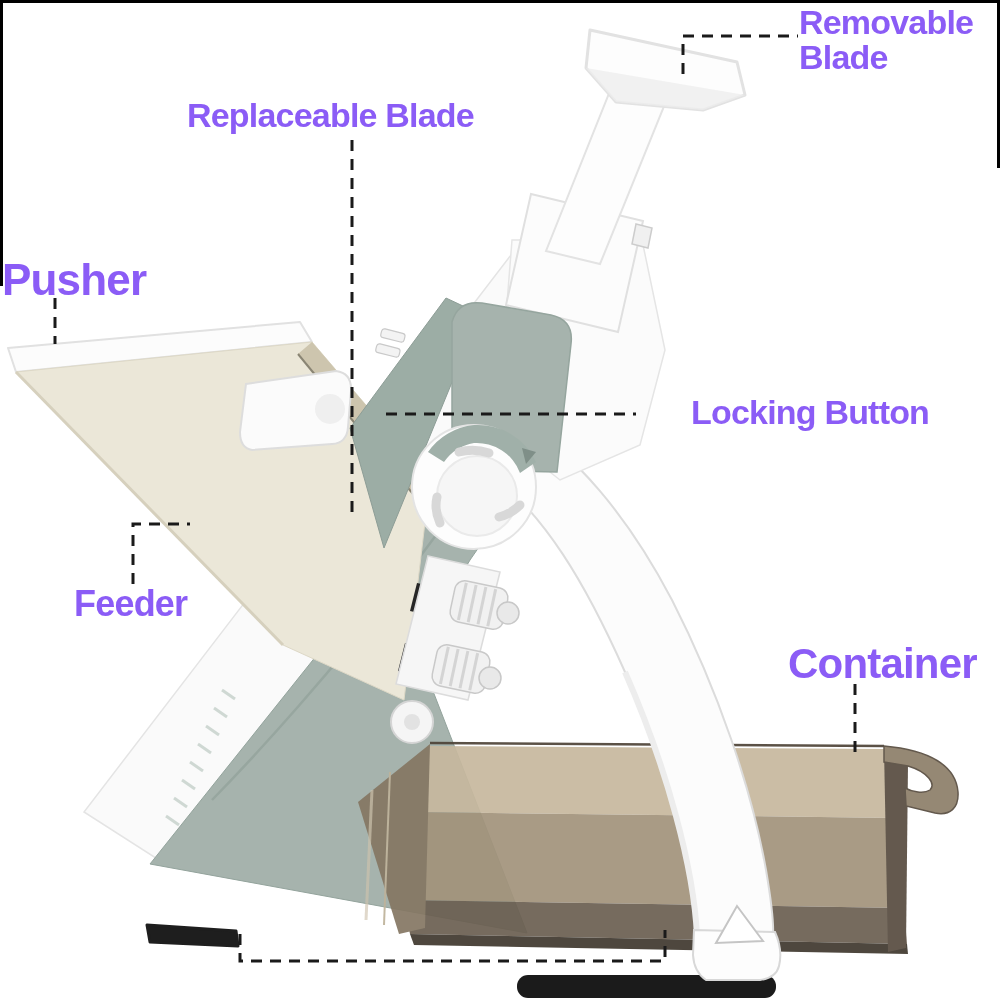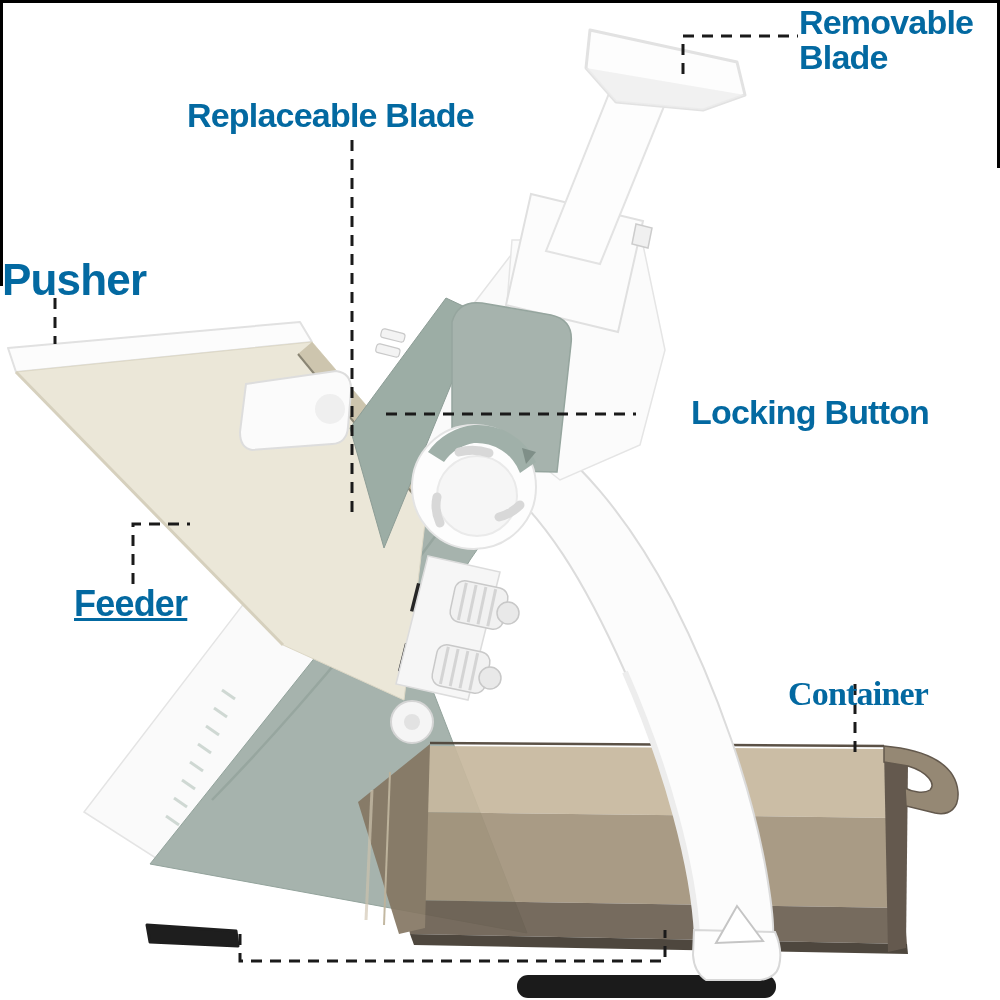--- a/index.html
+++ b/index.html
@@ -2,30 +2,30 @@
 <html><head>
 <meta charset="utf-8">
 <style>
   html,body{margin:0;padding:0;background:#fff;}
   .stage{
     position:relative;width:1000px;height:1000px;background:#ffffff;
     overflow:hidden;font-family:"Liberation Sans",sans-serif;
   }
   .stage svg{position:absolute;left:0;top:0;}
   .label{
-    position:absolute;font-weight:700;color:#0369a1;white-space:nowrap;
+    position:absolute;font-weight:700;color:#8b5cf6;white-space:nowrap;
     letter-spacing:-0.8px;line-height:1.03;
   }
   #lbl-removable{left:799px;top:5px;font-size:34px;}
   #lbl-removable span{display:block;}
   #lbl-replaceable{left:187px;top:98px;font-size:34px;}
   #lbl-pusher{left:2px;top:257px;font-size:44px;}
   #lbl-locking{left:643px;top:395px;font-size:34px;margin-left:48px;}
-  #lbl-feeder{left:74px;top:585px;font-size:36px;text-decoration:underline;}
-  #lbl-container{left:788px;top:676px;font-size:34px;font-family:Liberation Serif, serif;}
+  #lbl-feeder{left:74px;top:585px;font-size:36px;}
+  #lbl-container{left:788px;top:642px;font-size:42px;}
   #lbl-suction{left:331px;top:964px;font-size:36px;}
   .frame{position:absolute;background:#000;}
   #frame-top{left:0;top:0;width:1000px;height:3px;}
   #frame-left{left:0;top:0;width:3px;height:286px;}
   #frame-right{left:997px;top:0;width:3px;height:168px;}
 </style>
 </head>
 <body>
 
 <div class="stage">

